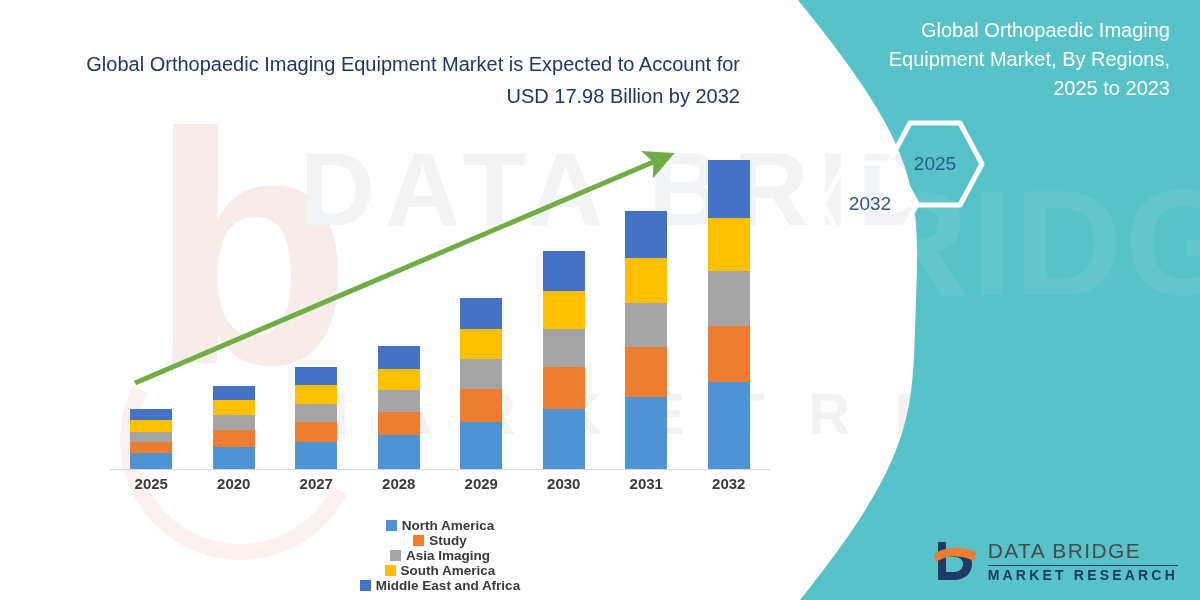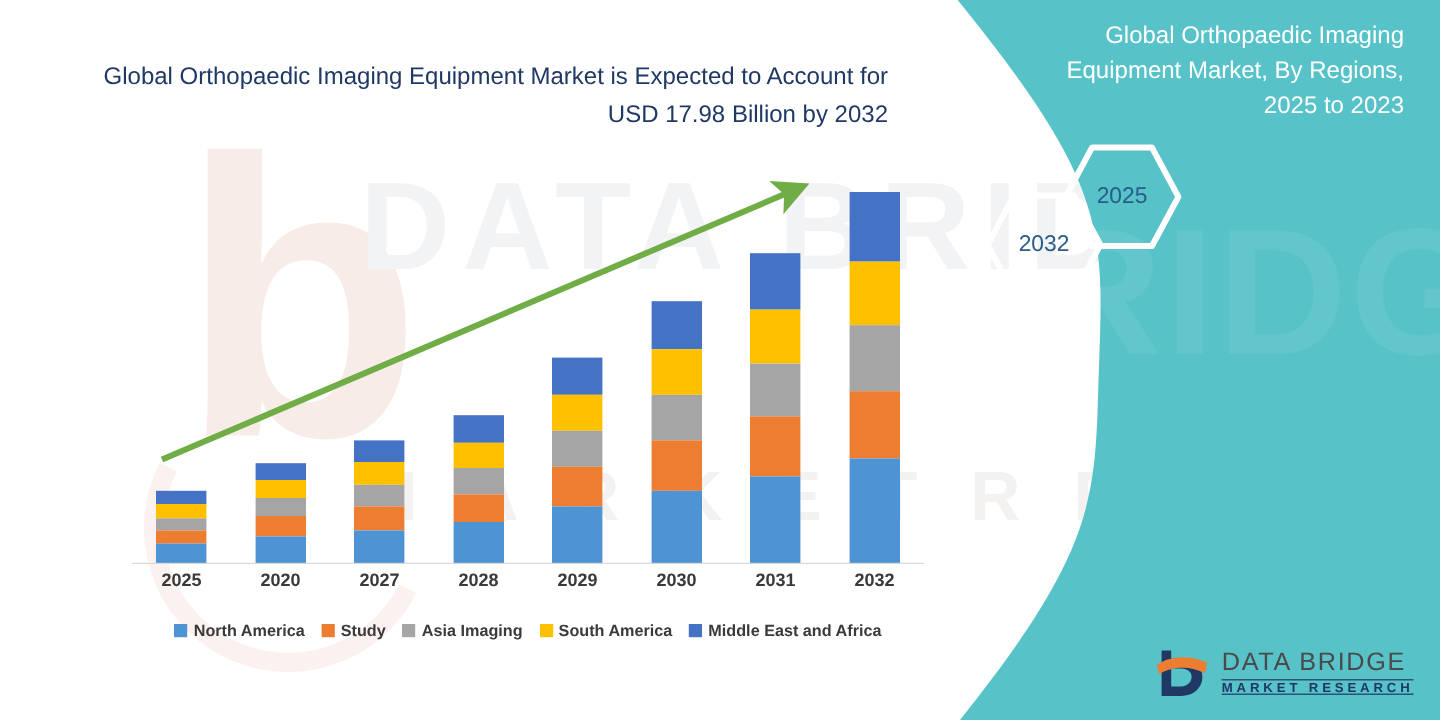--- a/index.html
+++ b/index.html
@@ -136,25 +136,24 @@
   .logo-text { line-height: 1.05; }
   .logo-main {
     color: #4a4a4a;
     font-size: 21px;
     letter-spacing: 1.4px;
     font-weight: 400;
   }
   .logo-rule { height: 1px; background: #1f3864; margin: 3px 0 2px; }
   .logo-sub {
     color: #1f3864;
-    font-size: 11px;
+    font-size: 14px;
     letter-spacing: 3.2px;
     font-weight: 700;
     text-align: center;
-    text-decoration: underline;
   }
 
   
   .headline {
     position: absolute;
     left: 60px; top: 48px;
     width: 680px;
     text-align: right;
     color: #1f3864;
     font-size: 20px;
@@ -211,21 +210,21 @@
   .arrow { position: absolute; left: 110px; top: 140px; width: 660px; height: 330px; pointer-events: none; }
 
   
   .legend {
     position: absolute;
     left: 110px; top: 518px;
     width: 660px;
     display: flex;
     justify-content: center;
     align-items: center;
-    gap: 14px;
+    flex-direction: column;
   }
   .legend-item { display: flex; align-items: center; gap: 5px; }
   .legend-swatch { width: 11px; height: 11px; flex: none; }
   .legend-label { font-size: 13.5px; font-weight: 700; color: #3a3a3a; white-space: nowrap; }
 
   
   .footer-left {
     position: absolute;
     left: 95px; bottom: 10px;
     font-family: "Liberation Serif", serif;

